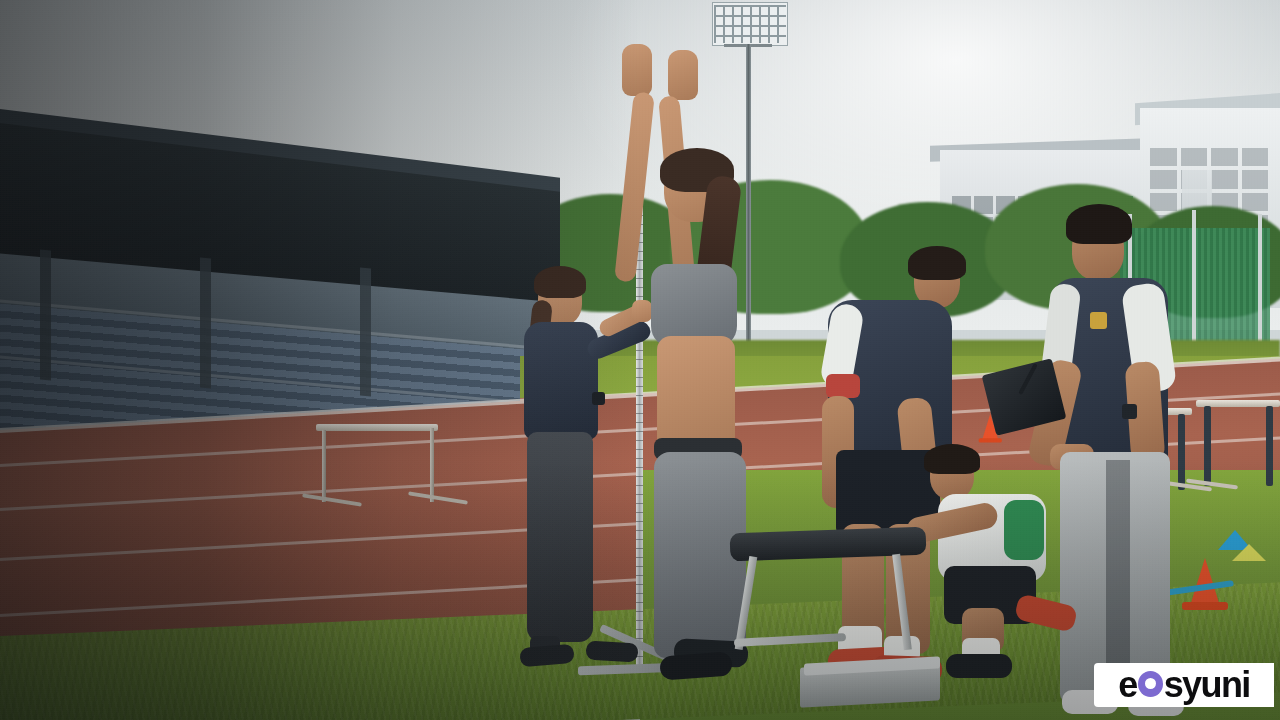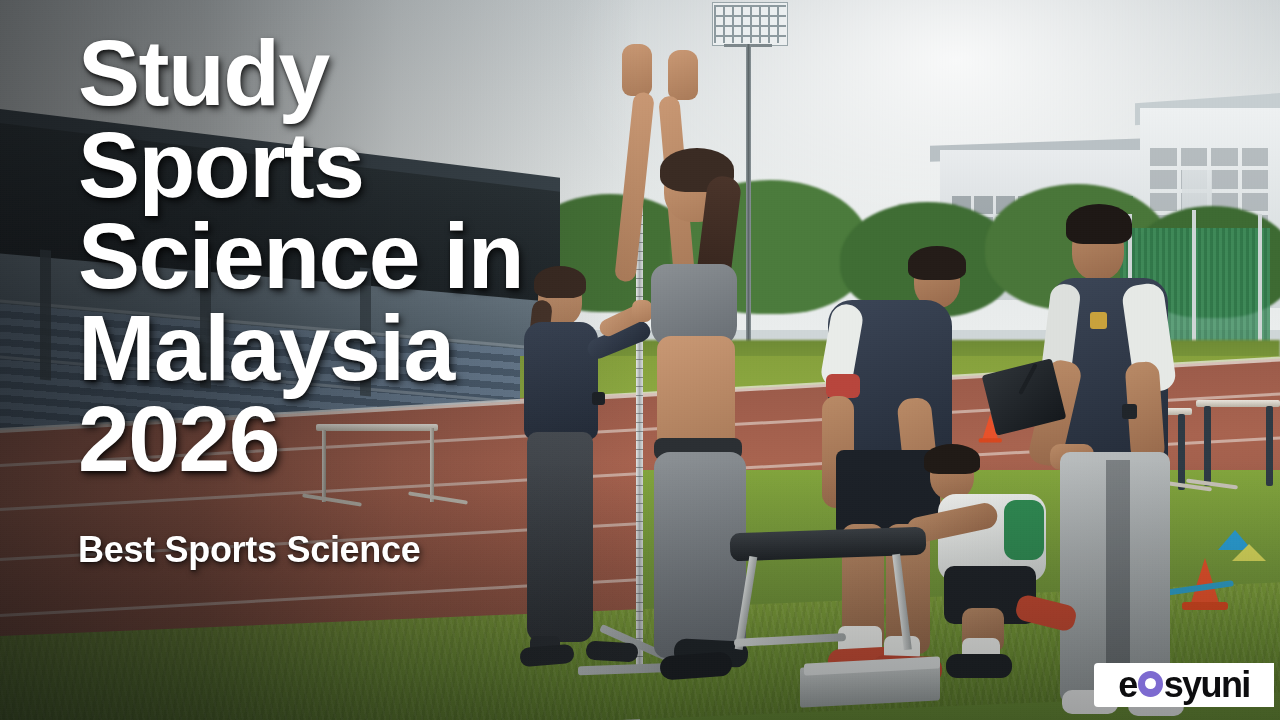--- a/index.html
+++ b/index.html
@@ -417,32 +417,22 @@
     <div class="bench-leg" style="left:734px;top:636px;width:112px;height:8px;transform:rotate(-3deg);border-radius:4px;"></div>
 
     <div class="jump-plate"></div>
     <div class="jump-plate-top"></div>
 
     <div class="vignette-bottom"></div>
     <div class="vignette-left"></div>
     <div class="grain"></div>
   </div>
 
-  <div class="copy">
-    <h1 class="headline">
-      <span class="ln">Study</span>
-      <span class="ln">Sports</span>
-      <span class="ln">Science in</span>
-      <span class="ln">Malaysia</span>
-      <span class="ln">2026</span>
-    </h1>
-  </div>
 
   <div class="subcopy">
-    <span class="ln">Best Sports Science</span>
   </div>
 
   <div class="logo-badge">
     <div class="logo-word">
       <span>e</span>
       <span class="logo-a"></span>
       <span>syuni</span>
     </div>
   </div>
 

